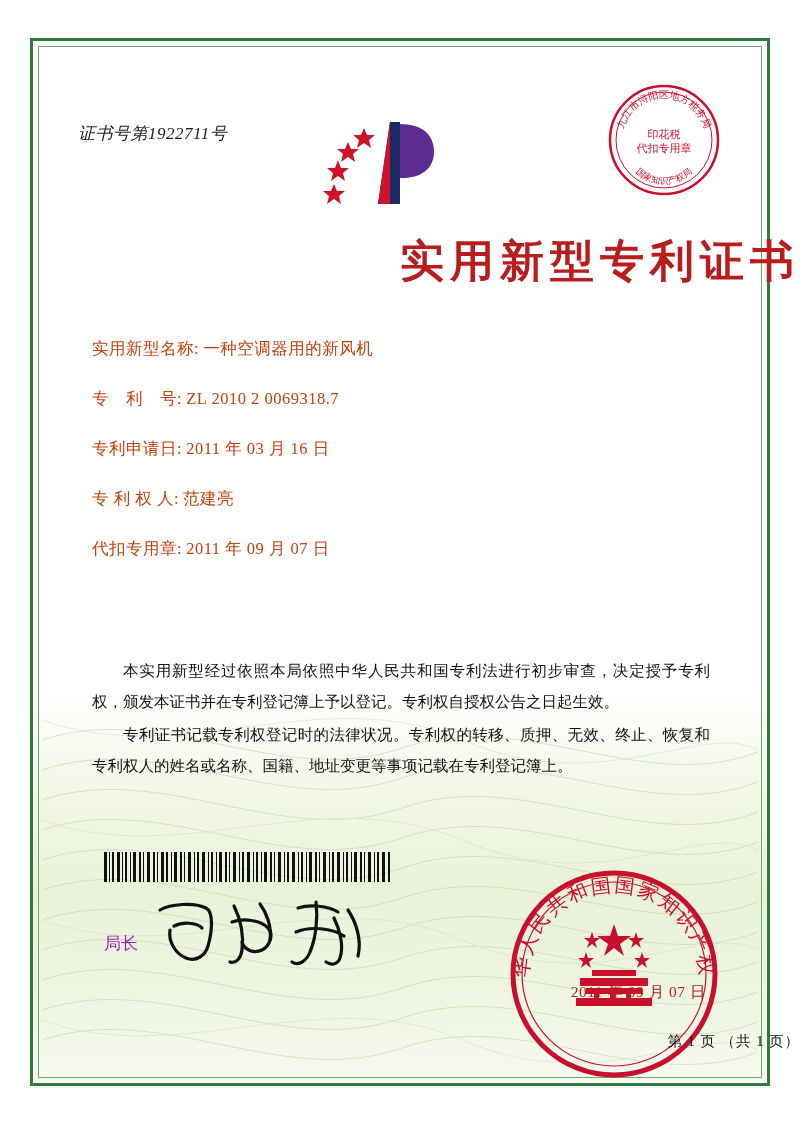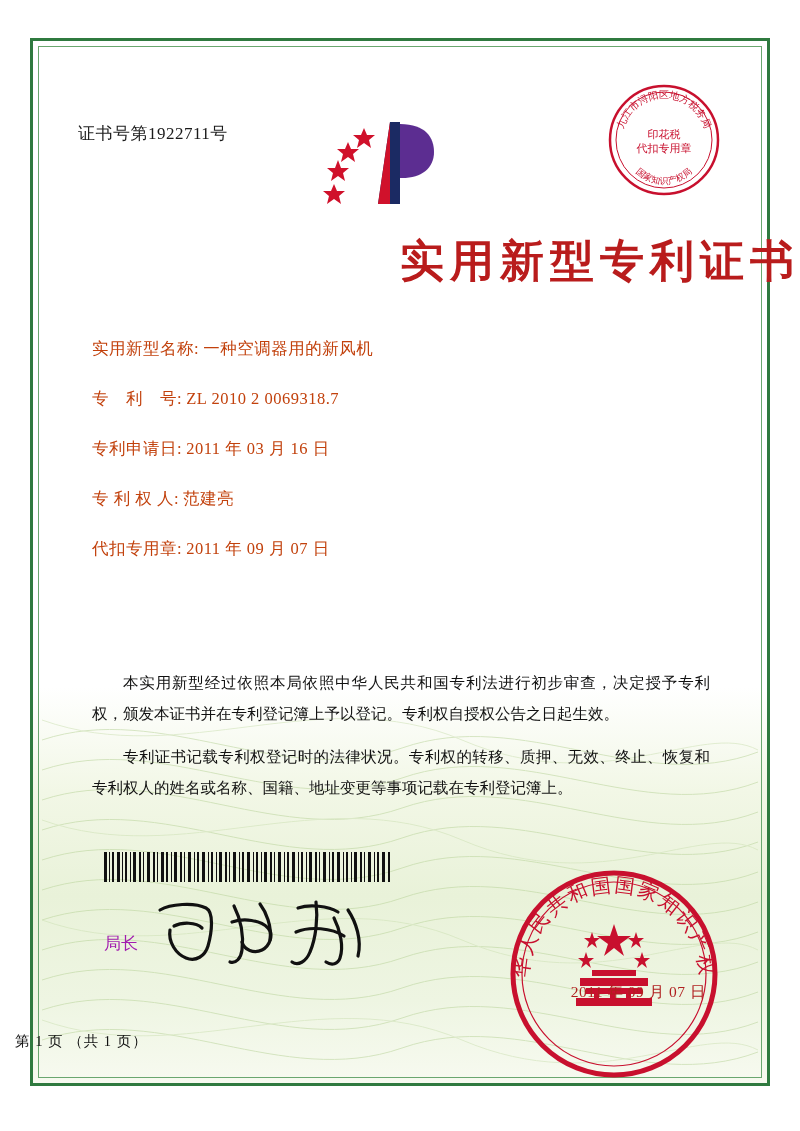--- a/index.html
+++ b/index.html
@@ -53,20 +53,21 @@
 
   
   .cert-no {
     position: absolute;
     left: 78px;
     top: 122px;
     font-size: 17px;
     color: #1a1a1a;
     letter-spacing: .5px;
     white-space: nowrap;
+    font-style: italic;
   }
   .logo {
     position: absolute;
     left: 322px;
     top: 108px;
     width: 120px;
     height: 110px;
   }
   .stamp-top {
     position: absolute;
@@ -109,21 +110,21 @@
     position: absolute;
     left: 92px;
     top: 655px;
     width: 618px;
     font-size: 15.5px;
     line-height: 31px;
     color: #111;
     text-align: justify;
   }
   .body-text p {
-    margin: 12px 0 2px 0;
+    margin: 0 0 2px 0;
     text-indent: 2em;
   }
 
   
   .barcode {
     position: absolute;
     left: 104px;
     top: 852px;
     width: 290px;
     height: 30px;
@@ -162,21 +163,21 @@
     color: #b02020;
     letter-spacing: .5px;
   }
 
   
   .footer {
     position: absolute;
     left: 0;
     right: 0;
     top: 1032px;
-    text-align: left;
+    text-align: right;
     font-size: 14.5px;
     color: #111;
     letter-spacing: 1px;
     padding-left: 15px;
   }
 </style>
 </head>
 <body>
 
 <div class="page">

